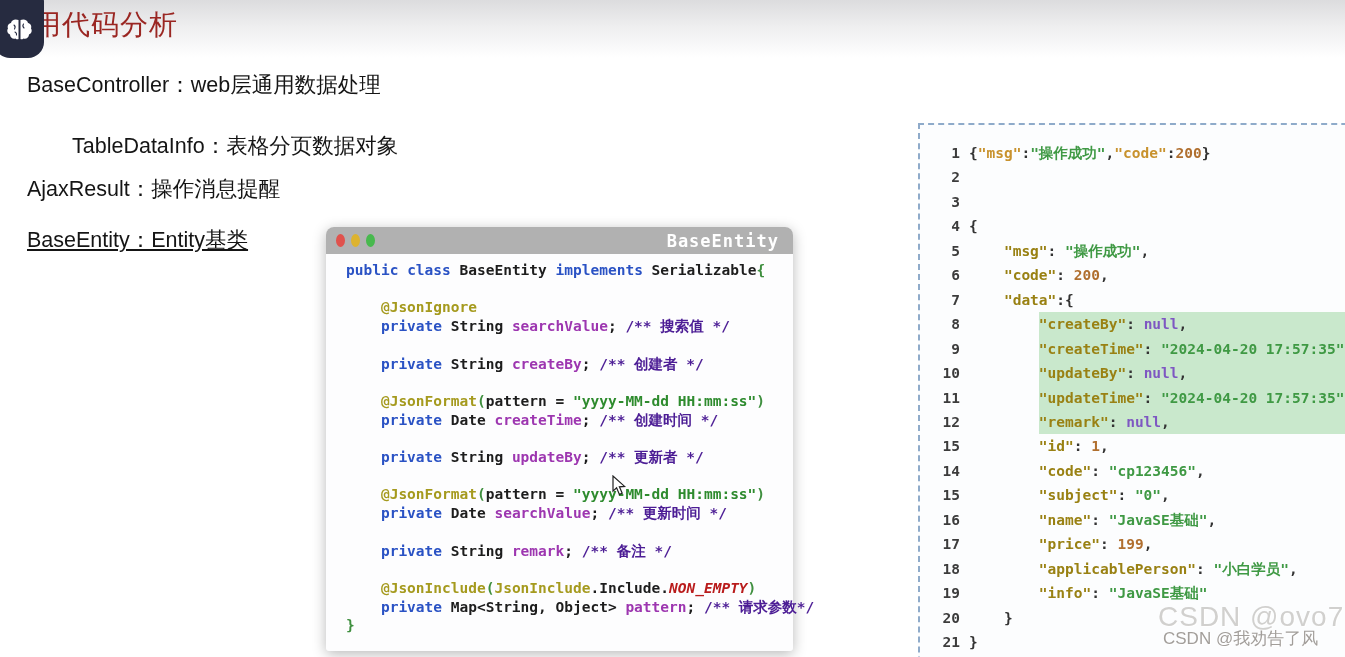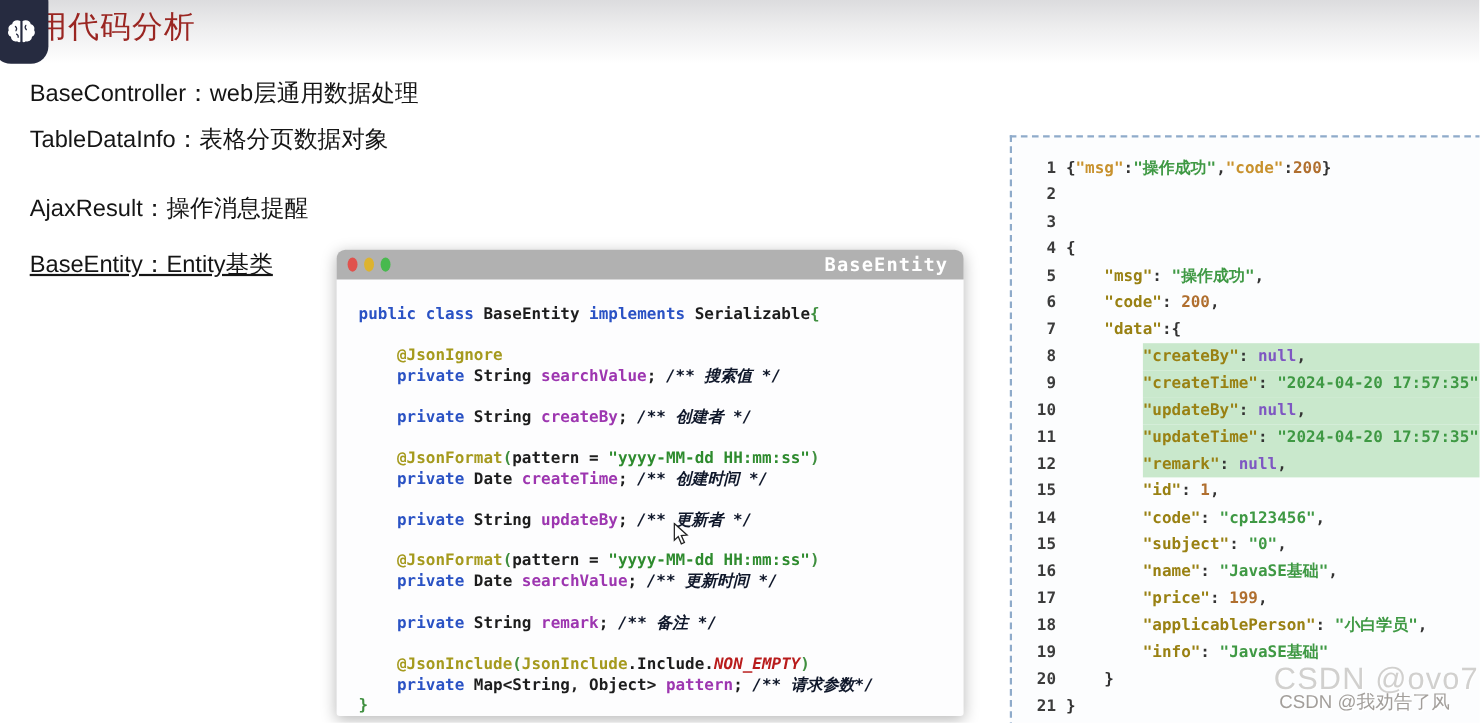--- a/index.html
+++ b/index.html
@@ -15,51 +15,51 @@
   .brain-badge {
     position:absolute; left:-6px; top:-14px; width:50px; height:72px;
     background:#262b40; border-radius:16px; z-index:3;
     display:flex; align-items:flex-end; justify-content:center; padding-bottom:12px;
   }
   .page-title {
     position:absolute; left:33px; top:6px; z-index:2;
     font-size:28px; font-weight:normal; color:#9a2622; letter-spacing:1px;
   }
   .bullet { position:absolute; left:27px; font-size:21.5px; color:#151515; }
-  .b0{top:70px;} .b1{top:112px;} .b2{top:174px;} .b3{top:225px;text-decoration:underline;}
+  .b0{top:70px;} .b1{top:131px;margin-left:45px;} .b2{top:174px;} .b3{top:225px;text-decoration:underline;}
 
   
   .code-window {
-    position:absolute; left:306px; top:227px; width:570px; height:424px;
+    position:absolute; left:326px; top:227px; width:467px; height:424px;
     background:#fdfdfe; border-radius:8px 8px 3px 3px;
     box-shadow:0 3px 14px rgba(0,0,0,.28);
   }
   .code-titlebar {
     height:27px; background:#b1b1b1; border-radius:8px 8px 0 0;
     display:flex; align-items:center; padding:0 14px 0 10px;
   }
   .lights { display:flex; gap:6px; align-items:center; }
   .light { width:9px; height:13px; border-radius:50%; }
   .code-title {
     margin-left:auto; color:#ffffff; font-weight:bold; font-size:17px;
     font-family:"DejaVu Sans Mono","Liberation Mono",monospace; letter-spacing:1px;
   }
-  .code-body { padding:7px 0 0 20px;margin-top:16px; }
+  .code-body { padding:7px 0 0 20px; }
   .cline {
     white-space:pre; font-family:"DejaVu Sans Mono","Liberation Mono",monospace;
     font-size:14.5px; line-height:18.7px; font-weight:600; color:#1d1d1d;
   }
   .tk-kw  { color:#2a52c4; }
   .tk-ty  { color:#1d1d1d; }
   .tk-fld { color:#9d36b0; }
   .tk-fldi{ color:#b91c1c; font-style:italic; }
   .tk-ann { color:#a59a1e; }
   .tk-str { color:#2e8b2e; }
   .tk-br  { color:#3f8f3f; }
-  .tk-cmt { color:#0f172a; font-style:italic; }
+  .tk-cmt { color:#4c1d95; }
   .tk-pln { color:#1d1d1d; }
 
   
   .json-panel {
     position:absolute; left:918px; top:123px; width:520px; height:600px;
     border:2px dashed #8fabca; background:#fcfdfe; padding:16px 0 0 12px;
   }
   .jrow {
     display:flex; font-family:"DejaVu Sans Mono","Liberation Mono",monospace;
     font-size:14.5px; line-height:24.45px; font-weight:600;

